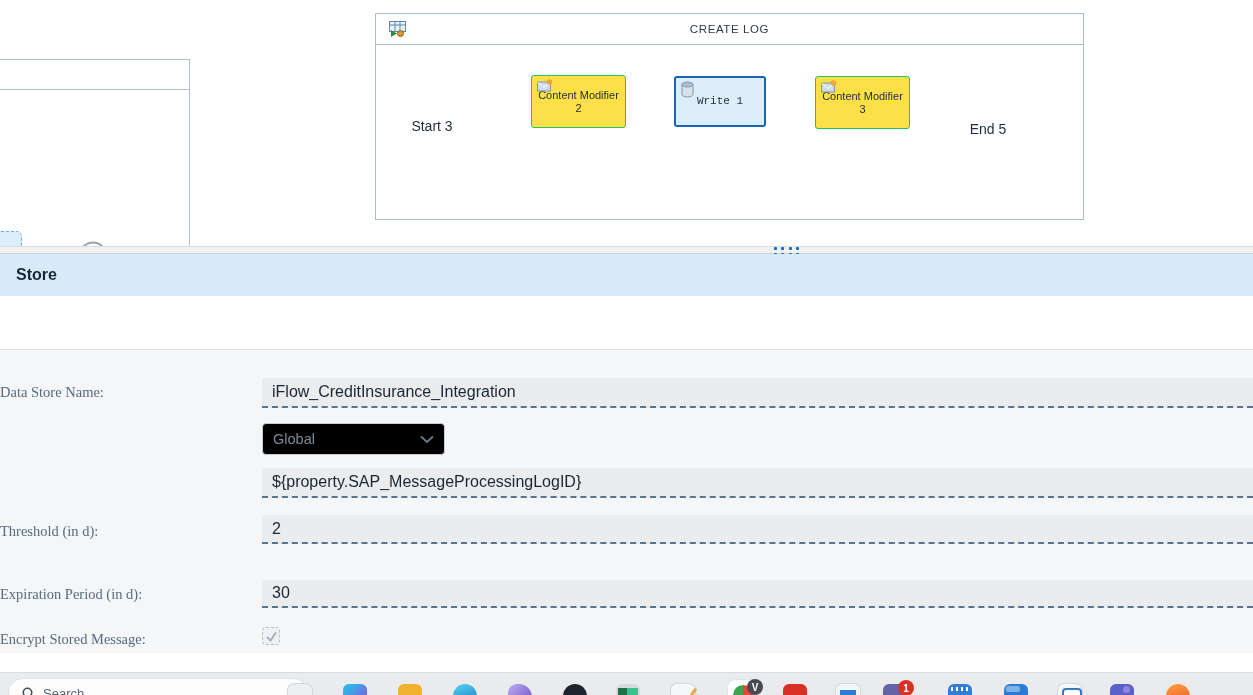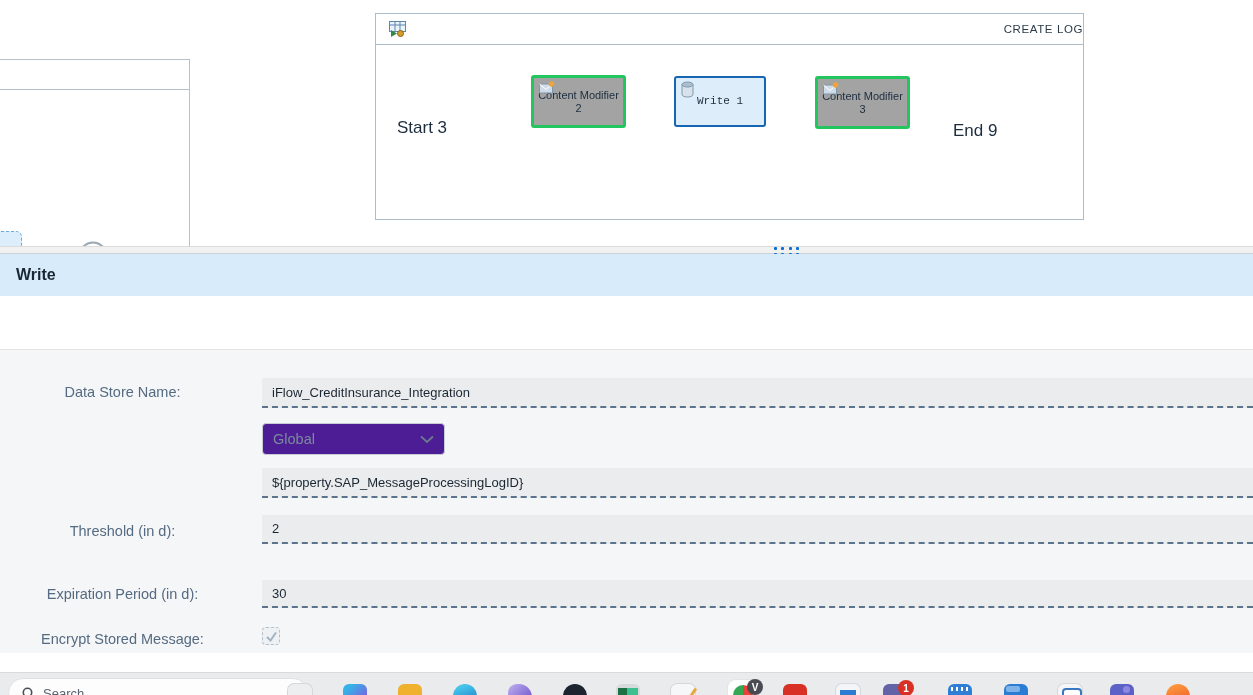--- a/index.html
+++ b/index.html
@@ -13,30 +13,30 @@
   .canvas { position:absolute; left:0; top:0; width:1253px; height:246px; background:#fff; }
   .adjacent-box { position:absolute; left:-22px; top:59px; width:212px; height:220px;
     border:1px solid #b3c1cd; background:#fff; }
   .adjacent-box .hdr { height:30px; border-bottom:1px solid #b3c1cd; }
   .partial-node { position:absolute; left:-10px; top:231px; width:32px; height:24px;
     border-radius:6px; background:#dcedfb; border:1px dashed #6aace0; }
 
   .group-box { position:absolute; left:375px; top:13px; width:709px; height:207px;
     border:1px solid #abbdca; background:#fff; }
   .group-hdr { position:relative; height:31px; border-bottom:1px solid #abbdca;
-    display:flex; align-items:center; justify-content:flex-end; }
+    display:flex; align-items:center; justify-content:center; }
   .group-hdr .proc-icon { position:absolute; left:13px; top:7px; }
   .group-title { font-size:11.5px; color:#2b3b4a; letter-spacing:0.6px; }
 
-  .node { position:absolute; background:#a3a3a3; border:3px solid #22c55e; border-radius:3px;
+  .node { position:absolute; background:#fde047; border:1px solid #22c55e; border-radius:3px;
     display:flex; flex-direction:column; align-items:center; justify-content:center;
     font-size:11px; line-height:13px; color:#1d2d3e; text-align:center; }
   .node .node-icon { position:absolute; top:3px; left:5px; }
   .node.selected { border:2px solid #1766b1; background:#ddeefa; }
-  .flow-label { position:absolute; width:70px; text-align:left; font-size:17px; color:#1d2d3e; }
+  .flow-label { position:absolute; width:70px; text-align:center; font-size:14px; color:#1d2d3e; }
 
   
   .splitter { position:absolute; left:0; top:246px; width:1253px; height:8px;
     background:#f1f1f1; border-top:1px solid #dcdcdc; border-bottom:1px solid #cdd2d6; }
   .grip { position:absolute; left:774px; top:247px; width:27px; height:11px;
     display:grid; grid-template-columns:repeat(4,1fr); grid-template-rows:repeat(2,1fr);
     gap:1px 2px; cursor:row-resize; }
   .grip span { width:3px; height:3px; border-radius:1px; background:var(--accent,#0a6ed1); }
 
   
@@ -48,27 +48,27 @@
     border-bottom:1px solid #e2e2e2; }
   .tab-general { position:absolute; left:44px; top:309px; height:28px; padding:0 10px;
     display:flex; align-items:center; font-size:14.5px; font-weight:bold; color:#32363a; cursor:pointer; }
   .tab-processing { position:absolute; left:150px; top:307px; height:30px; padding:0 9px;
     display:flex; align-items:center; font-size:14.5px; font-weight:bold;
     color:var(--accent,#0a6ed1); border:2px solid var(--accent,#0a6ed1); border-radius:9px; cursor:pointer; }
   .tab-underline { position:absolute; left:151px; top:344px; width:99px; height:4px;
     background:var(--accent,#0a6ed1); border-radius:1px; }
 
   .formarea { position:absolute; left:0; top:350px; width:1253px; height:303px; background:#f5f6f7; }
-  .flabel { position:absolute; left:0; width:245px; text-align:center; font-size:14.5px;
-    color:#556b82; line-height:19px; }
+  .flabel { position:absolute; left:0; width:245px; text-align:left; font-size:14.5px;
+    color:#556b82; line-height:19px;font-family:Liberation Serif, serif; }
   .finput { position:absolute; left:262px; width:calc(100% - 262px); background:#eaecee;
     border:none; border-bottom:2px dashed #5b738b; display:flex; align-items:center;
-    padding-left:10px; font-size:13px; color:#1a2733; }
+    padding-left:10px; font-size:16px; color:#1a2733; }
   .fselect { position:absolute; left:262px; top:73px; width:183px; height:32px;
-    background:#4c1d95; border:1px solid #c6cdd4; border-radius:4px;
+    background:#000000; border:1px solid #c6cdd4; border-radius:4px;
     display:flex; align-items:center; padding:0 10px; font-size:14.5px; color:#7c8b9b; }
   .fselect svg { margin-left:auto; }
   .fcheck { position:absolute; left:262px; top:277px; width:18px; height:18px;
     border:1.5px dashed #b3bfca; border-radius:4px; background:#eef1f4;
     display:flex; align-items:center; justify-content:center; }
 
   
   .taskbar { position:absolute; left:0; top:672px; width:1253px; height:23px;
     background:#e9ebec; border-top:1px solid #d8dadb; overflow:hidden; }
   .search-pill { position:absolute; left:8px; top:5px; width:300px; height:30px;
@@ -188,37 +188,37 @@
       <svg class="node-icon" width="16" height="14">
         <rect x="0.5" y="3" width="13" height="9" fill="#cfdce7" stroke="#7e96a9"></rect>
         <path d="M0.5,3 L7,8.5 L13.5,3" fill="none" stroke="#fff" stroke-width="1"></path>
         <circle cx="12.5" cy="3" r="2.8" fill="#f0a33a"></circle>
       </svg>
       <span>Content Modifier</span>
       <span>3</span>
     </div>
 
     <div class="flow-label" style="left:397px; top:118px;">Start 3</div>
-    <div class="flow-label" style="left:953px; top:121px;">End 9</div>
+    <div class="flow-label" style="left:953px; top:121px;">End 5</div>
   </div>
 
   <div class="splitter"></div>
   <div class="grip">
     <span></span>
       <span></span>
       <span></span>
       <span></span>
     <span></span>
       <span></span>
       <span></span>
       <span></span>
   </div>
 
   <div class="panel-head">
-    <span class="panel-title">Write</span>
+    <span class="panel-title">Store</span>
   </div>
 
   <div class="tabbar">
     <div class="tab-general">General</div>
     <div class="tab-processing">Processing</div>
     <div class="tab-underline"></div>
   </div>
 
   <div class="formarea">
 

